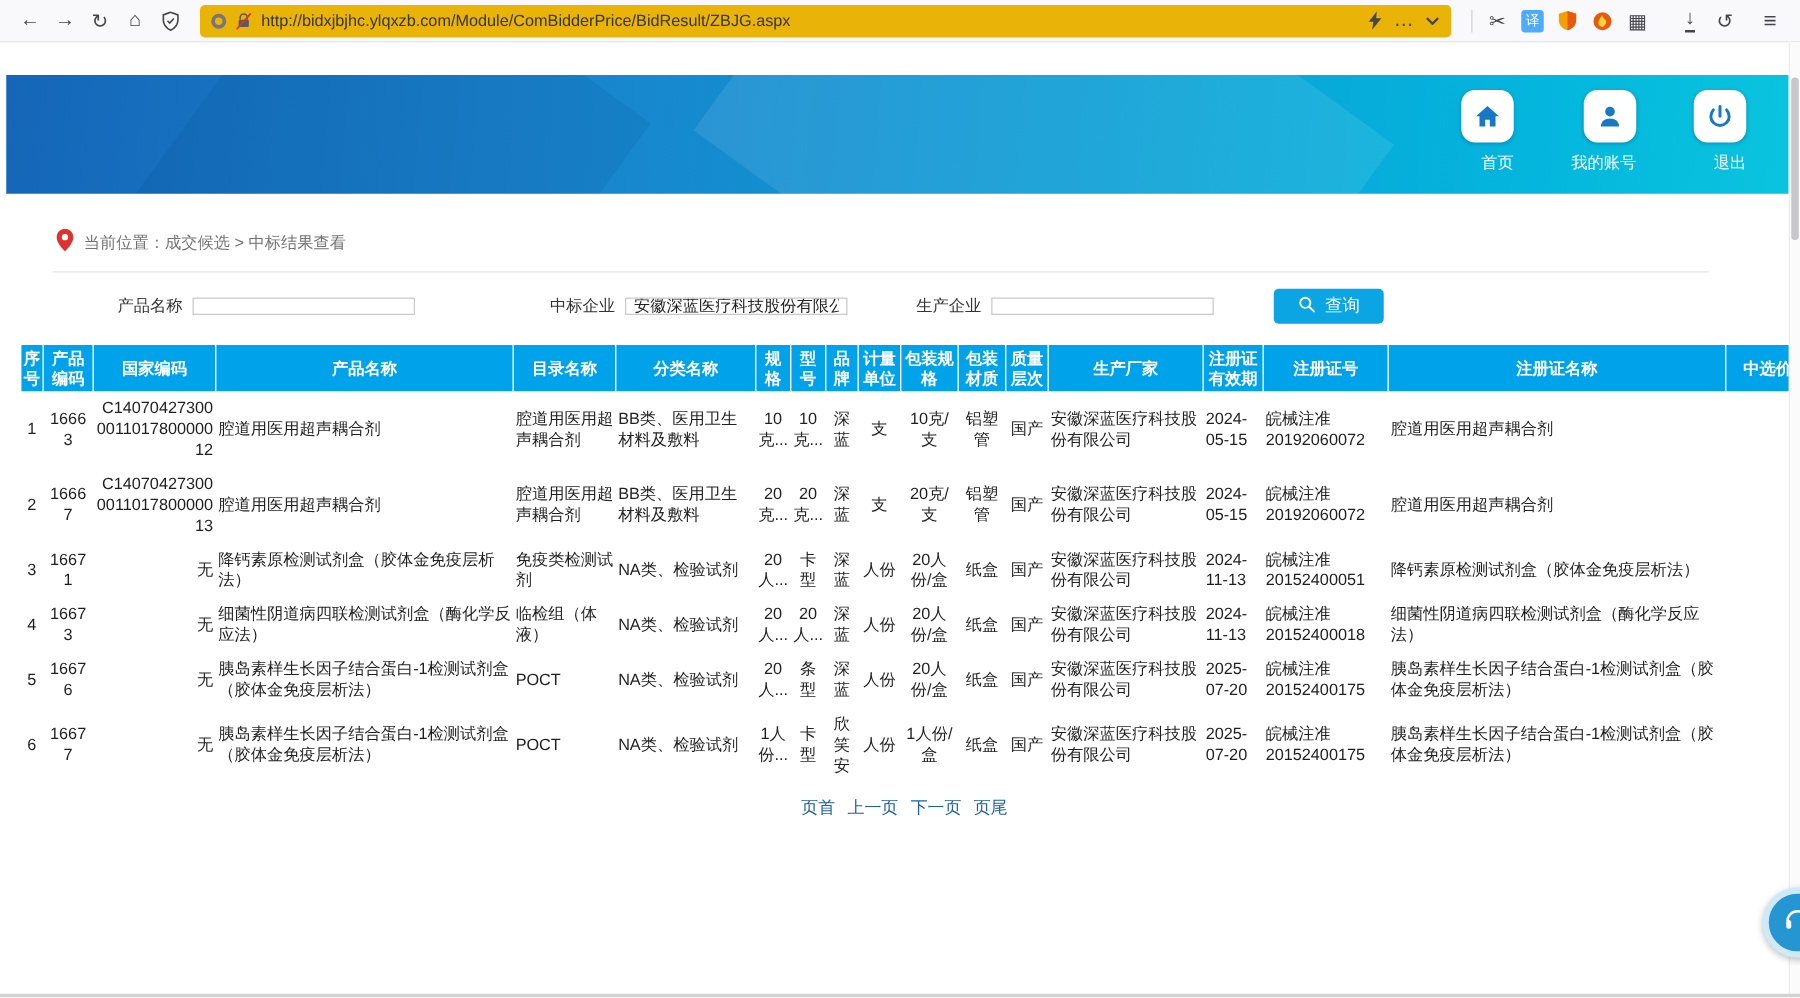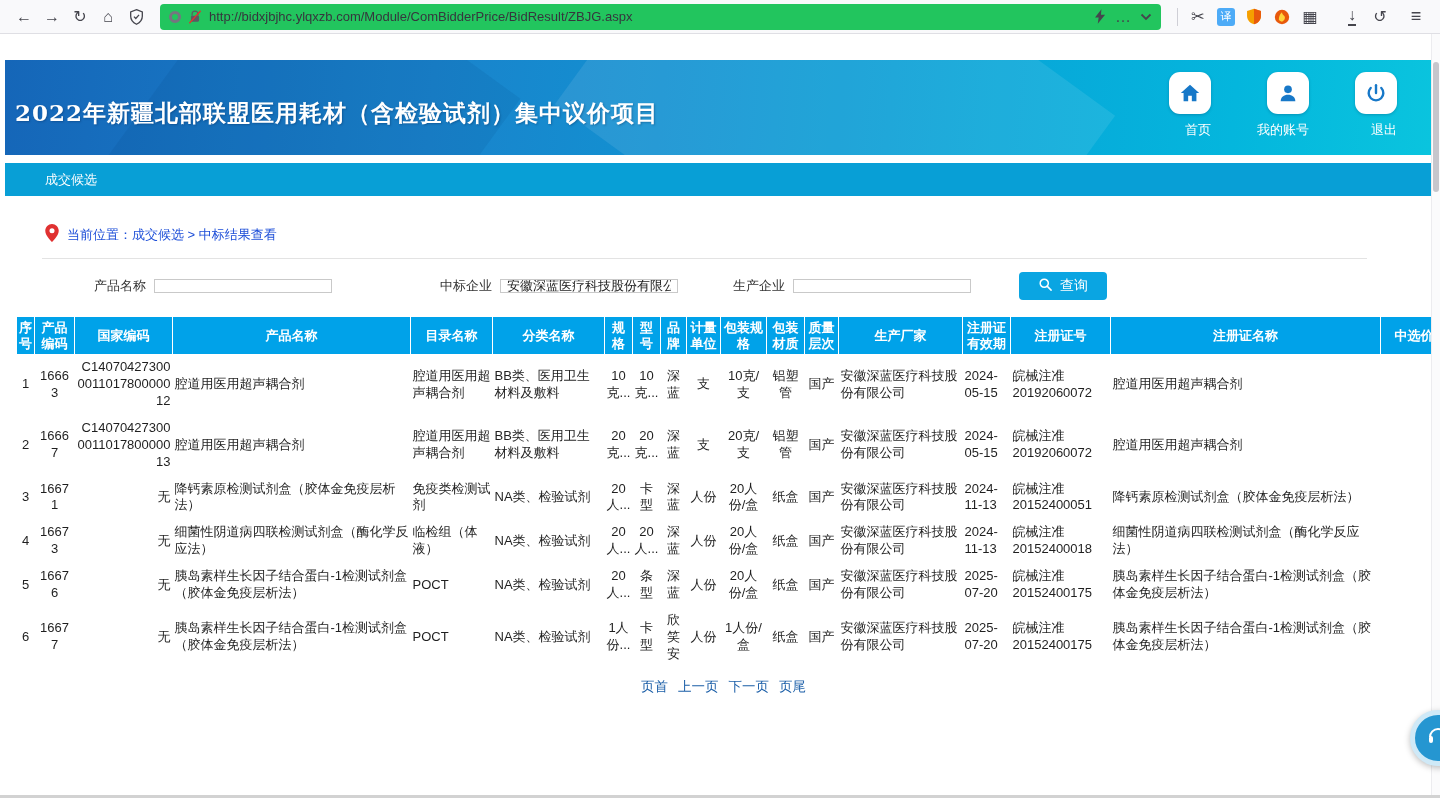--- a/index.html
+++ b/index.html
@@ -4,21 +4,21 @@
 <style>
   * { margin:0; padding:0; box-sizing:border-box; }
   html,body { width:1440px; height:798px; overflow:hidden; }
   body { font-family:"Liberation Sans","DejaVu Sans",sans-serif; background:#fff; position:relative; }
 
   
   .chrome { height:34px; background:#f9f9fb; border-bottom:1px solid #dfdfe4;
             display:flex; align-items:center; padding:0 10px; }
   .cbtn { width:28px; height:26px; display:flex; align-items:center; justify-content:center;
           color:#45454d; font-size:16px; border-radius:4px; cursor:pointer; flex:0 0 auto; }
-  .urlbar { flex:1 1 auto; height:26px; background:#22c55e; border-radius:4px;
+  .urlbar { flex:1 1 auto; height:26px; background:#eab308; border-radius:4px;
             display:flex; align-items:center; padding:0 9px; margin:0 10px; gap:7px; min-width:0; }
   .url-text { flex:1 1 auto; font-size:13px; color:#36363d; white-space:nowrap; overflow:hidden; }
   .site-circle { width:12px; height:12px; border-radius:50%; border:3px solid #75757f; flex:0 0 auto; }
   .chrome .divider { width:1px; height:18px; background:#cfcfd6; margin:0 6px; flex:0 0 auto; }
   .translate-badge { width:18px; height:18px; background:#4dabf7; color:#fff; border-radius:3px;
             font-size:11px; display:flex; align-items:center; justify-content:center; }
   .dl-glyph { border-bottom:2px solid #45454d; line-height:1; padding-bottom:1px; }
   .chrome svg { display:block; }
 
   
@@ -46,21 +46,21 @@
   .b-action-label { margin-top:7px; color:#fff; font-size:13px; }
 
   
   .navbar { margin-top:8px; height:33px; background:#089fd6; display:flex; align-items:center;
             padding-left:40px; }
   .nav-item { color:#fff; font-size:13px; cursor:pointer; }
 
   
   .content { padding-left:11px; }
   .breadcrumb { margin-top:28px; display:flex; align-items:center; gap:8px; padding-left:29px;
-                font-size:13px; color:#1d4ed8; }
+                font-size:13px; color:#737373; }
   .notice { margin-top:40px; padding-left:44px; font-size:14px; color:#222; }
   .notice .red { color:#e60000; }
   .notice .lbl2 { margin-left:28px; }
   .hr-line { border-top:1px solid #e3e3e3; margin:13px 64px 0 26px; }
 
   .search-row { margin-top:13px; display:flex; align-items:center; padding-left:78px;
                 font-size:13px; color:#333; }
   .search-row input { width:178px; height:14px; border:1px solid #c9c9c9; margin-left:8px;
                 padding:0 6px; font-size:13px; font-family:inherit; color:#222; }
   .grp2 { margin-left:108px; } .grp3 { margin-left:55px; }
@@ -149,21 +149,20 @@
     <span class="dl-glyph">↓</span>
   </span>
   <span class="cbtn">↺</span>
   <span class="cbtn" style="margin-left:8px;font-size:18px">≡</span>
 </div>
 
 <div class="page">
   <div class="page-inner">
 
     <div class="banner">
-      <div class="banner-title">2022年新疆北部联盟医用耗材（含检验试剂）集中议价项目</div>
       <div class="banner-actions">
         <div class="b-action">
           <div class="b-action-icon">
             <svg width="22" height="22" viewBox="0 0 24 24" fill="#1778c8">
                 <path d="M12 3 L22 12 H19 V21 H14 V15 H10 V21 H5 V12 H2 Z"></path>
               </svg>
           </div>
           <div class="b-action-label">首页</div>
         </div>
         <div class="b-action">
@@ -180,23 +179,20 @@
             <svg width="22" height="22" viewBox="0 0 24 24" fill="none" stroke="#1778c8" stroke-width="2.6" stroke-linecap="round">
                 <path d="M12 3.5 V12"></path>
                 <path d="M6.2 6.5 a8 8 0 1 0 11.6 0"></path>
               </svg>
           </div>
           <div class="b-action-label">退出</div>
         </div>
       </div>
     </div>
 
-    <div class="navbar">
-      <span class="nav-item">成交候选</span>
-    </div>
 
     <div class="content">
 
       <div class="breadcrumb">
         <span>
           <svg width="14" height="18" viewBox="0 0 24 32" fill="#e03131" fill-rule="evenodd">
             <path d="M12 0 C5.4 0 0 5.4 0 12 c0 9 12 20 12 20 s12-11 12-20 C24 5.4 18.6 0 12 0 z M12 16.5 a4.5 4.5 0 1 1 0-9 a4.5 4.5 0 0 1 0 9 z"></path>
             </svg>
         </span>
         <span>当前位置：成交候选 &gt; 中标结果查看</span>

